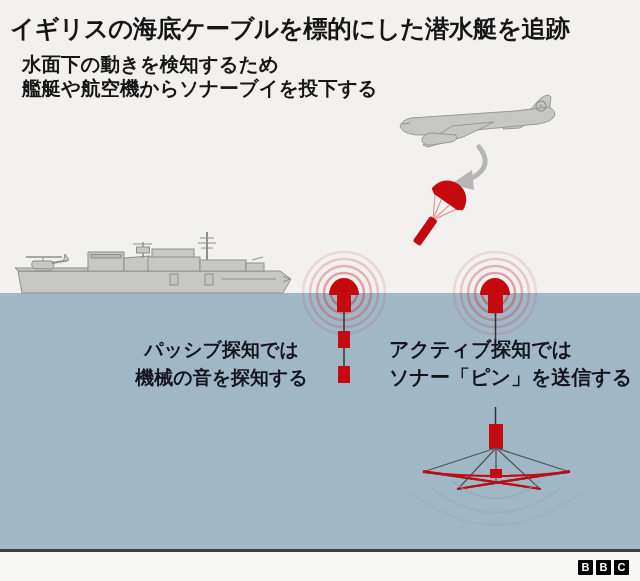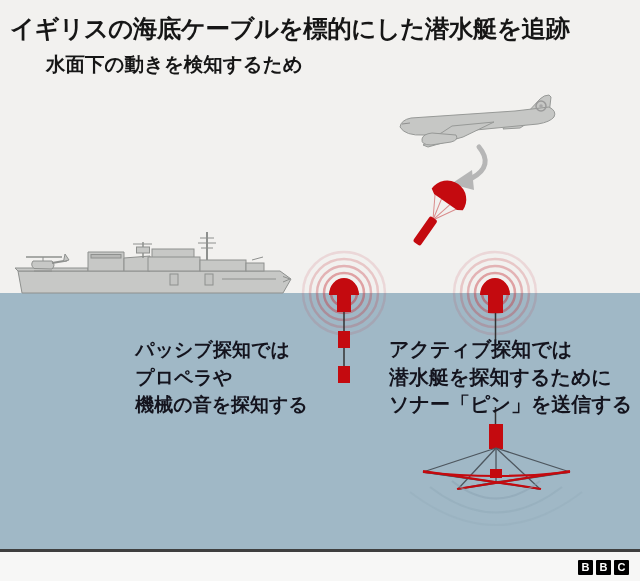--- a/index.html
+++ b/index.html
@@ -6,23 +6,23 @@
   .stage{
     position:relative;width:640px;height:581px;overflow:hidden;
     font-family:"Liberation Sans","DejaVu Sans",sans-serif;
     color:#161616;background:#ef4444;
   }
   .sky{position:absolute;left:0;top:0;width:640px;height:293px;background:#f2f1ef;}
   .water{position:absolute;left:0;top:293px;width:640px;height:256px;background:#a0b8c6;}
   .art{position:absolute;left:0;top:0;width:640px;height:581px;}
   .txt{position:absolute;font-weight:bold;white-space:nowrap;}
   .title{left:10px;top:12px;font-size:24.5px;letter-spacing:-0.5px;}
-  .subtitle{left:22px;top:52px;font-size:19.5px;line-height:24px;margin-left:24px;}
+  .subtitle{left:22px;top:52px;font-size:19.5px;line-height:24px;}
   .drop-label{left:264px;top:184px;font-size:20px;}
-  .passive{right:332px;top:336px;font-size:19px;line-height:27.5px;text-align:left;color:#14141e;}
+  .passive{right:332px;top:336px;font-size:19px;line-height:27.5px;text-align:center;color:#14141e;}
   .active{left:389px;top:336px;font-size:20px;line-height:27.5px;color:#14141e;}
   .note{left:10px;top:527px;font-size:13.5px;color:#1d1d1d;}
   .divider{position:absolute;left:0;top:549px;width:640px;height:2.5px;background:#3f3f3f;}
   .footer{position:absolute;left:0;top:551.5px;width:640px;height:29.5px;background:#f7f7f6;}
   .bbc{position:absolute;right:11px;top:8px;display:flex;gap:3px;}
   .bbc span{
     display:flex;align-items:center;justify-content:center;
     width:15px;height:15px;background:#000;color:#fff;
     font-size:11px;font-weight:bold;border-radius:1px;
   }
@@ -149,32 +149,31 @@
         <path d="M452 481 Q496 516 540 481" opacity="0.5"></path>
         <path d="M430 487 Q496 538 562 487" opacity="0.35"></path>
         <path d="M410 492 Q496 558 582 492" opacity="0.22"></path>
       </g>
     </g>
   </svg>
 
   <div class="txt title">イギリスの海底ケーブルを標的にした潜水艇を追跡</div>
   <div class="txt subtitle">
     <div>水面下の動きを検知するため</div>
+    <div>艦艇や航空機からソナーブイを投下する</div>
   </div>
 
 
   <div class="txt passive">
     <div>パッシブ探知では</div>
-    <div>プロペラや</div>
     <div>機械の音を探知する</div>
   </div>
 
   <div class="txt active">
     <div>アクティブ探知では</div>
-    <div>潜水艇を探知するために</div>
     <div>ソナー「ピン」を送信する</div>
   </div>
 
 
   <div class="divider"></div>
   <div class="footer">
     <div class="bbc">
       <span>B</span>
       <span>B</span>
       <span>C</span>

